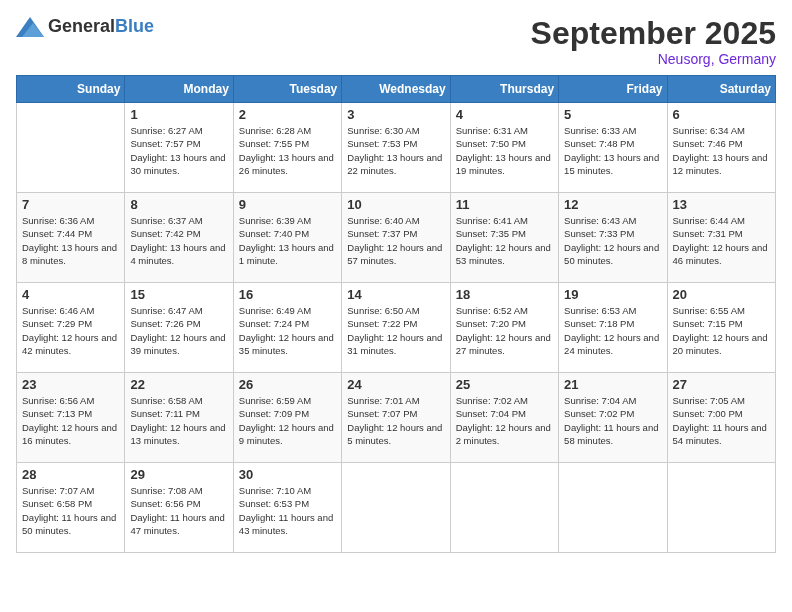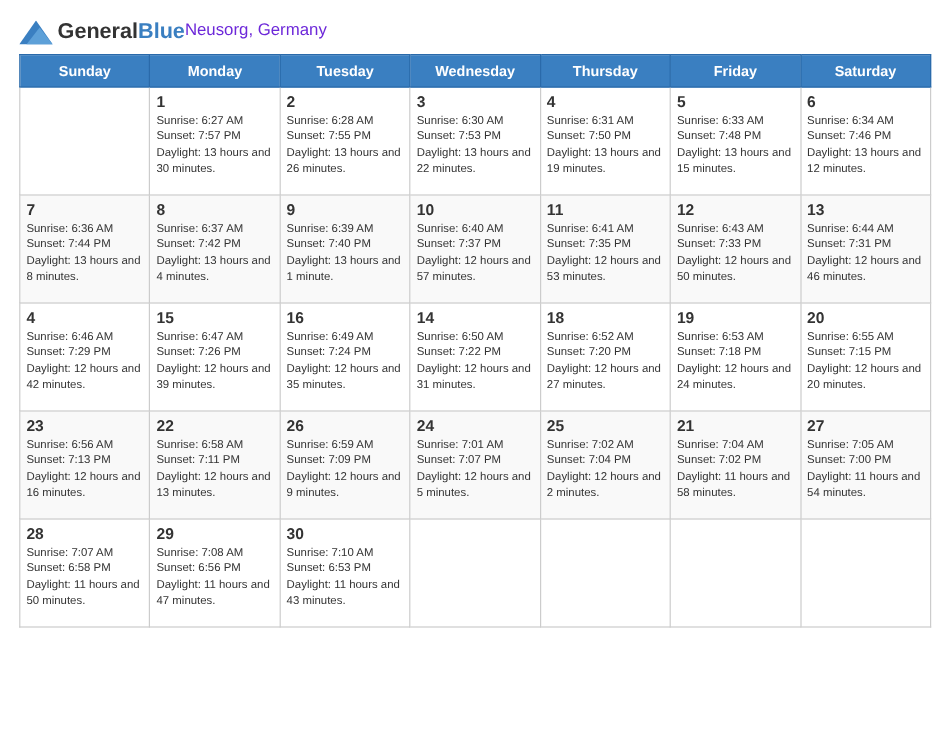--- a/index.html
+++ b/index.html
@@ -5,20 +5,21 @@
     * { box-sizing: border-box; margin: 0; padding: 0; }
     body {
       font-family: Arial, sans-serif;
       background: #fff;
       width: 792px;
       min-height: 612px;
       padding: 16px;
     }
     .header {
       display: flex;
+      justify-content: space-between;
       align-items: flex-start;
       margin-bottom: 8px;
     }
     .logo {
       display: flex;
       align-items: center;
       gap: 4px;
     }
     .logo-text-general {
       font-size: 18px;
@@ -51,21 +52,21 @@
       width: 100%;
       border-collapse: collapse;
       table-layout: fixed;
     }
     thead tr th {
       background-color: #3a7fc1;
       color: #fff;
       font-size: 12px;
       font-weight: bold;
       padding: 6px 4px;
-      text-align: center;
+      text-align: right;
       border: 1px solid #2a6aaa;
     }
     tbody tr td {
       border: 1px solid #ccc;
       vertical-align: top;
       padding: 4px 5px;
       font-size: 10px;
       color: #333;
       min-height: 80px;
       height: 90px;
@@ -96,20 +97,21 @@
   <div class="logo">
     <svg class="logo-icon" viewBox="0 0 28 20" xmlns="http://www.w3.org/2000/svg">
       <polygon points="0,20 14,0 28,20" fill="#3a7fc1"></polygon>
       <polygon points="6,20 17,6 28,20" fill="#5da0d8"></polygon>
     </svg>
     <div>
       <span class="logo-text-general">General</span><span class="logo-text-blue">Blue</span>
     </div>
   </div>
   <div class="title-block">
+    <div class="month-title">September 2025</div>
     <div class="location">Neusorg, Germany</div>
   </div>
 </div>
 
 <table>
   <thead>
     <tr>
     <th>Sunday</th>
         <th>Monday</th>
         <th>Tuesday</th>

